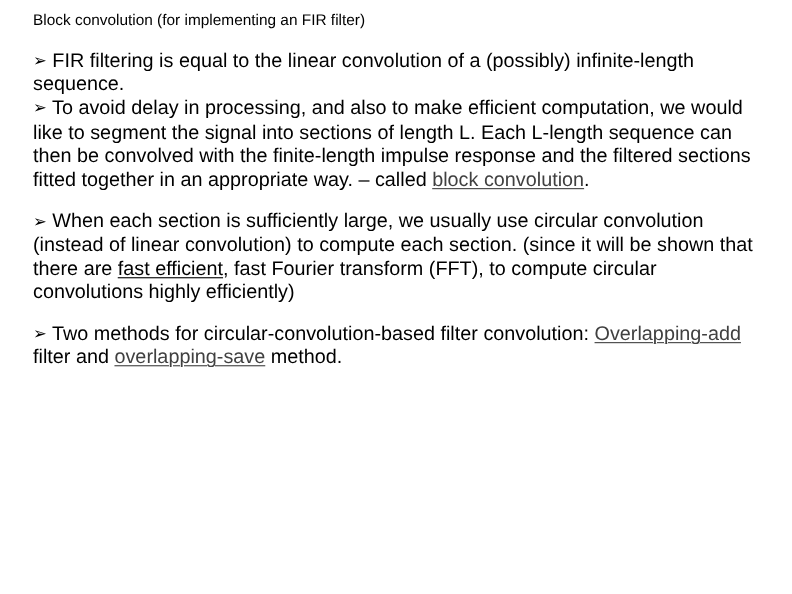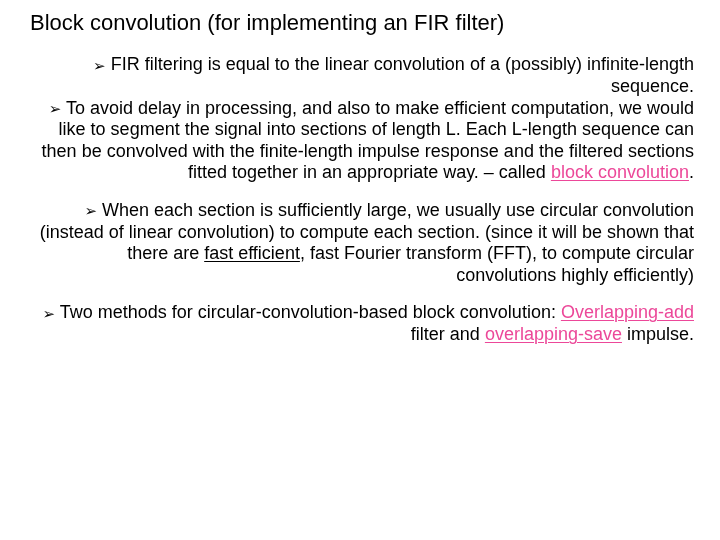--- a/index.html
+++ b/index.html
@@ -10,35 +10,34 @@
     font-family: "Comic Sans MS", cursive, sans-serif;
     font-size: 18px;
     line-height: 1.2;
     color: #000;
     background: #fff;
   }
   .slide {
     padding: 10px 26px 10px 30px;
   }
   .title {
-    font-size: 22px;
+    font-size: 14px;
     margin-bottom: 18px;
   }
   .para {
     margin-bottom: 16px;
-    text-align: right;
   }
   .bullet-arrow {
     font-family: Arial, sans-serif;
     font-size: 15px;
     display: inline-block;
     vertical-align: middle;
   }
   .keyword {
-    color: #ec4899;
+    color: #404040;
   }
   .underline {
     text-decoration: underline;
     text-decoration-thickness: 1px;
     text-underline-offset: 2px;
   }
 </style>
 </head>
 <body>
 
@@ -53,16 +52,16 @@
     <span>To avoid delay in processing, and also to make efficient computation, we would like to segment the signal into sections of length L. Each L-length sequence can then be convolved with the finite-length impulse response and the filtered sections fitted together in an appropriate way. – called </span><span class="keyword underline">block convolution</span><span>.</span>
   </div>
 
   <div class="para">
     <span class="bullet-arrow">➢</span>
     <span>When each section is sufficiently large, we usually use circular convolution (instead of linear convolution) to compute each section. (since it will be shown that there are </span><span class="underline">fast efficient</span><span>, fast Fourier transform (FFT), to compute circular convolutions highly efficiently)</span>
   </div>
 
   <div class="para">
     <span class="bullet-arrow">➢</span>
-    <span>Two methods for circular-convolution-based block convolution: </span><span class="keyword underline">Overlapping-add</span><span> filter and </span><span class="keyword underline">overlapping-save</span><span> impulse.</span>
+    <span>Two methods for circular-convolution-based filter convolution: </span><span class="keyword underline">Overlapping-add</span><span> filter and </span><span class="keyword underline">overlapping-save</span><span> method.</span>
   </div>
 
 </div>
 
 </body></html>

